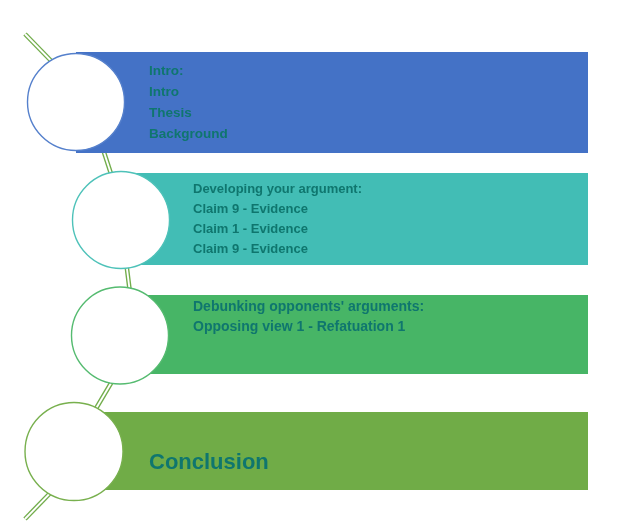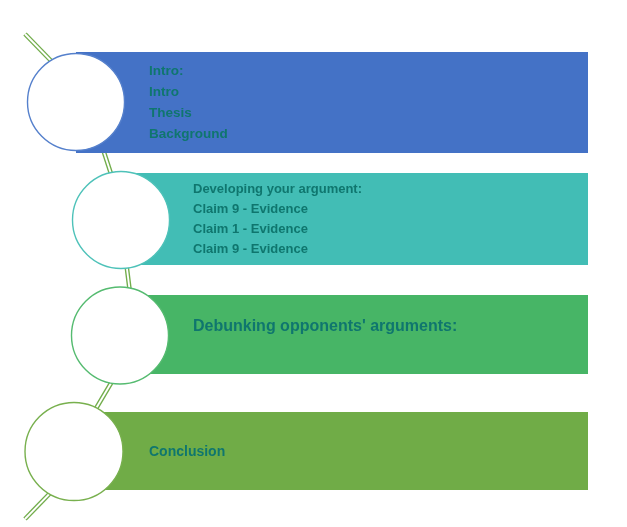--- a/index.html
+++ b/index.html
@@ -14,22 +14,22 @@
   .canvas svg { position: absolute; left: 0; top: 0; display: block; }
   .textblock {
     position: absolute;
     color: #0f766e;
     font-weight: 700;
     white-space: nowrap;
     margin-left: 11px;
   }
   .tb1 { left: 138px; top: 60px;  font-size: 13.5px; line-height: 21px; }
   .tb2 { left: 182px; top: 179px; font-size: 13px;   line-height: 20px; }
-  .tb3 { left: 182px; top: 316px; font-size: 16px;   line-height: 20px; }
-  .tb4 { left: 138px; top: 440px; font-size: 14px;   line-height: 23px; }
+  .tb3 { left: 182px; top: 296px; font-size: 14px;   line-height: 20px; }
+  .tb4 { left: 138px; top: 450px; font-size: 22px;   line-height: 23px; }
   .conn-outer { fill: none; stroke-width: 4.6; stroke-linecap: butt; }
   .conn-inner { fill: none; stroke-width: 1.9; stroke-linecap: butt; }
   .bar { stroke: none; }
   .node-circle { fill: #ffffff; stroke-width: 1.4; }
 </style>
 </head>
 <body>
 
 <div class="canvas">
 
@@ -68,19 +68,20 @@
 
   <div class="textblock tb2">
     <div>Developing your argument:</div>
     <div>Claim 9 - Evidence</div>
     <div>Claim 1 - Evidence</div>
     <div>Claim 9 - Evidence</div>
   </div>
 
   <div class="textblock tb3">
     <div>Debunking opponents' arguments:</div>
+    <div>Opposing view 1 - Refatuation 1</div>
   </div>
 
   <div class="textblock tb4">
     <div>Conclusion</div>
   </div>
 
 </div>
 
 </body></html>

